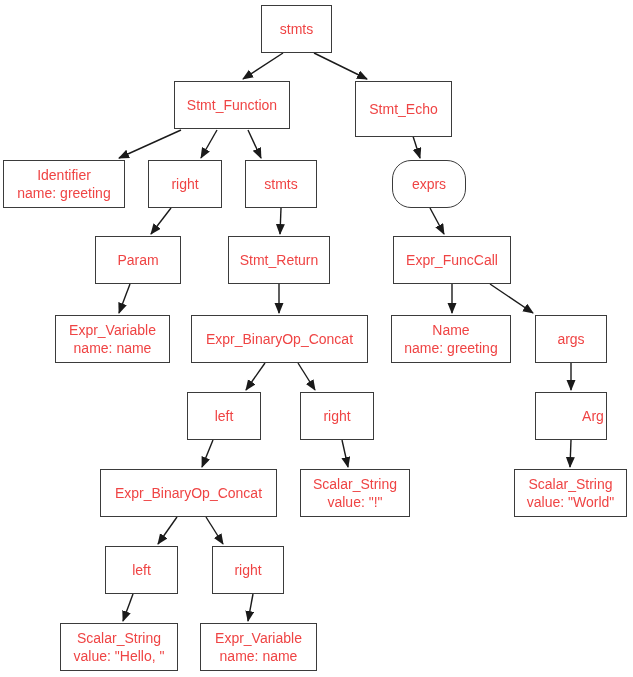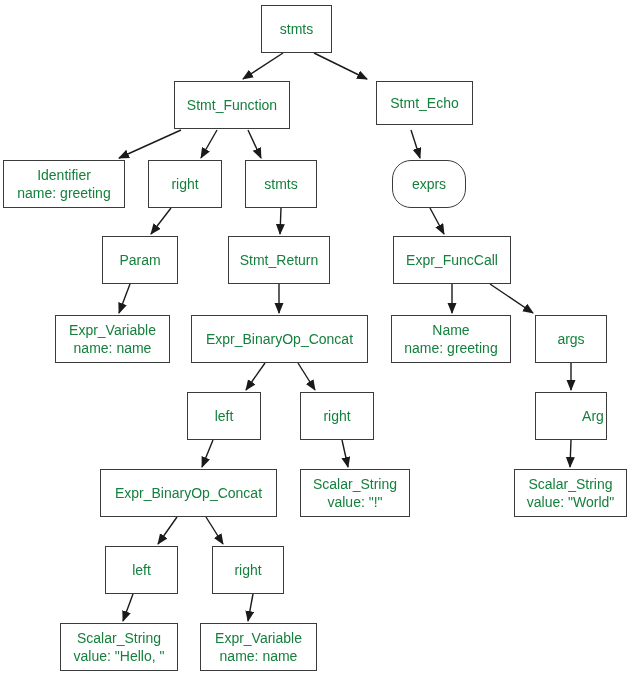--- a/index.html
+++ b/index.html
@@ -32,21 +32,21 @@
   .node {
     position: absolute;
     box-sizing: border-box;
     background: #ffffff;
     border: 1.6px solid #3b3b3b;
     display: flex;
     flex-direction: column;
     align-items: center;
     justify-content: center;
     text-align: center;
-    color: #15803d;
+    color: #ef4444;
     font-size: 14px;
     line-height: 18px;
     white-space: nowrap;
   }
 </style>
 </head>
 <body>
 
 <div class="canvas">
   <svg class="edges-layer" width="633" height="677" viewBox="0 0 633 677" xmlns="http://www.w3.org/2000/svg">
@@ -81,37 +81,37 @@
         <line x1="571" y1="440" x2="570" y2="467" stroke="#1a1a1a" stroke-width="1.4" marker-end="url(#arrowhead)"></line>
       </g>
   </svg>
   <div class="nodes-layer">
       <div class="node" style="left: 261px; top: 5px; width: 71px; height: 48px;">
         <span>stmts</span>
       </div>
       <div class="node" style="left: 174px; top: 81px; width: 116px; height: 48px;">
         <span>Stmt_Function</span>
       </div>
-      <div class="node" style="left: 376px; top: 81px; width: 97px; height: 44px;">
+      <div class="node" style="left: 355px; top: 81px; width: 97px; height: 56px;">
         <span>Stmt_Echo</span>
       </div>
       <div class="node" style="left: 3px; top: 160px; width: 122px; height: 48px;">
         <span>Identifier</span>
         <span>name: greeting</span>
       </div>
       <div class="node" style="left: 148px; top: 160px; width: 74px; height: 48px;">
         <span>right</span>
       </div>
       <div class="node" style="left: 245px; top: 160px; width: 72px; height: 48px;">
         <span>stmts</span>
       </div>
       <div class="node" style="left: 392px; top: 160px; width: 74px; height: 48px; border-radius: 19px;">
         <span>exprs</span>
       </div>
-      <div class="node" style="left: 102px; top: 236px; width: 76px; height: 48px;">
+      <div class="node" style="left: 95px; top: 236px; width: 86px; height: 48px;">
         <span>Param</span>
       </div>
       <div class="node" style="left: 228px; top: 236px; width: 102px; height: 48px;">
         <span>Stmt_Return</span>
       </div>
       <div class="node" style="left: 393px; top: 236px; width: 118px; height: 48px; text-align: right;">
         <span>Expr_FuncCall</span>
       </div>
       <div class="node" style="left: 55px; top: 315px; width: 115px; height: 48px;">
         <span>Expr_Variable</span>

